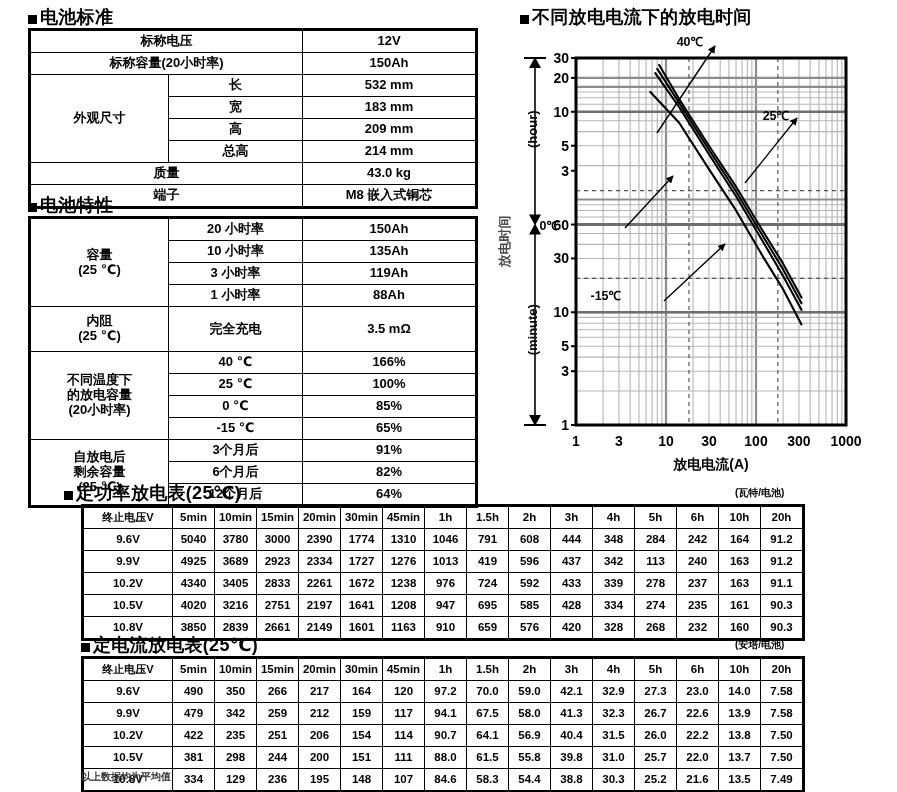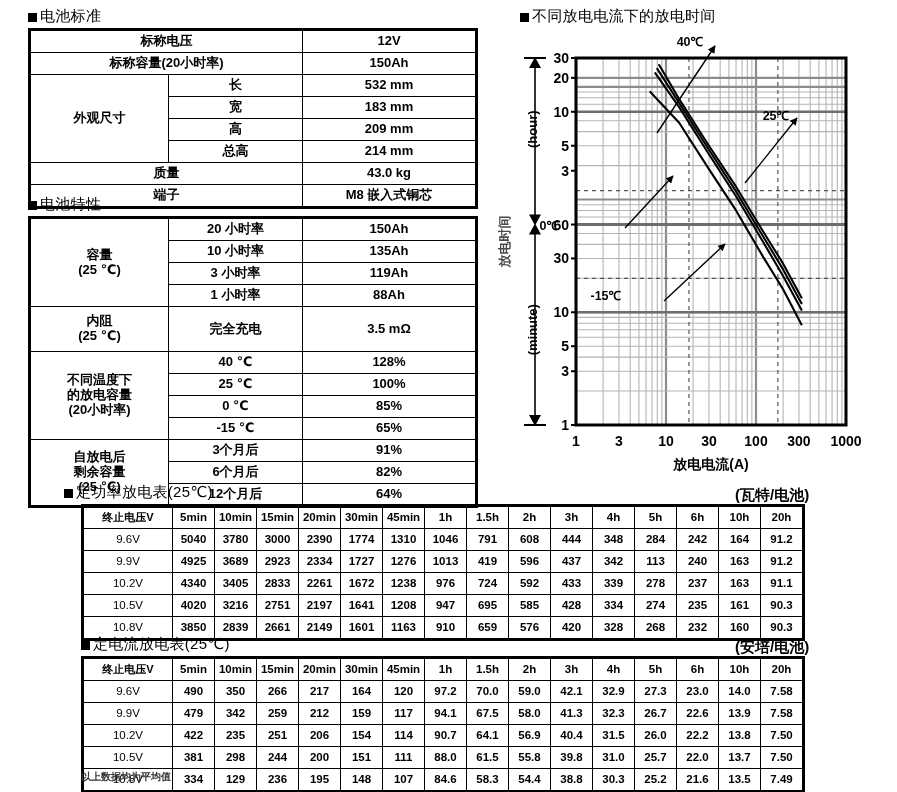--- a/index.html
+++ b/index.html
@@ -2,21 +2,21 @@
 <html><head>
 <meta charset="utf-8">
 <style>
   html,body{margin:0;padding:0;}
   body{
     width:897px;height:792px;background:#ffffff;
     font-family:"Liberation Sans","DejaVu Sans",sans-serif;
     color:#000;overflow:hidden;position:relative;
   }
   .sec-title{
-    font-size:15px;font-weight:400;letter-spacing:.3px;
+    font-size:18px;font-weight:700;letter-spacing:.3px;
     white-space:nowrap;line-height:1;
   }
   .sq{display:inline-block;width:9px;height:9px;background:#000;margin-right:3px;vertical-align:-1px;}
   .abs{position:absolute;}
 
   
   table.spec{border-collapse:collapse;table-layout:fixed;}
   table.spec td{
     border:1.3px solid #000;
     text-align:center;vertical-align:middle;
@@ -28,22 +28,22 @@
 
   
   table.data{border-collapse:collapse;table-layout:fixed;}
   table.data td{
     border:1.2px solid #000;
     text-align:center;vertical-align:middle;
     font-size:11.5px;font-weight:700;
     height:21px;padding:0;line-height:1;
   }
   table.data td.hdr{font-weight:700;margin-left:20px;}
-  table.data td.vcol{font-weight:400;margin-left:12px;}
-  .unit-note{font-size:15px;font-weight:700;}
+  table.data td.vcol{font-weight:700;margin-left:12px;}
+  .unit-note{font-size:10px;font-weight:700;}
   .foot-note{font-size:10px;font-weight:700;color:#333;}
 
   
   #chart-wrap{position:absolute;left:497px;top:6px;width:396px;height:470px;}
 </style>
 </head>
 <body>
 
 <div class="abs sec-title" style="left:28px;top:8px;">
   <span class="sq"></span><span>电池标准</span>
@@ -137,21 +137,21 @@
       <td>3.5 mΩ</td>
     </tr>
 
     <tr>
       <td rowspan="4">
         <div>不同温度下</div>
         <div>的放电容量</div>
         <div>(20小时率)</div>
       </td>
       <td style="height:21px">40 ℃</td>
-      <td>128%</td>
+      <td>166%</td>
     </tr>
     <tr>
       <td style="height:21px">25 ℃</td>
       <td>100%</td>
     </tr>
     <tr>
       <td style="height:21px">0 ℃</td>
       <td>85%</td>
     </tr>
     <tr>

